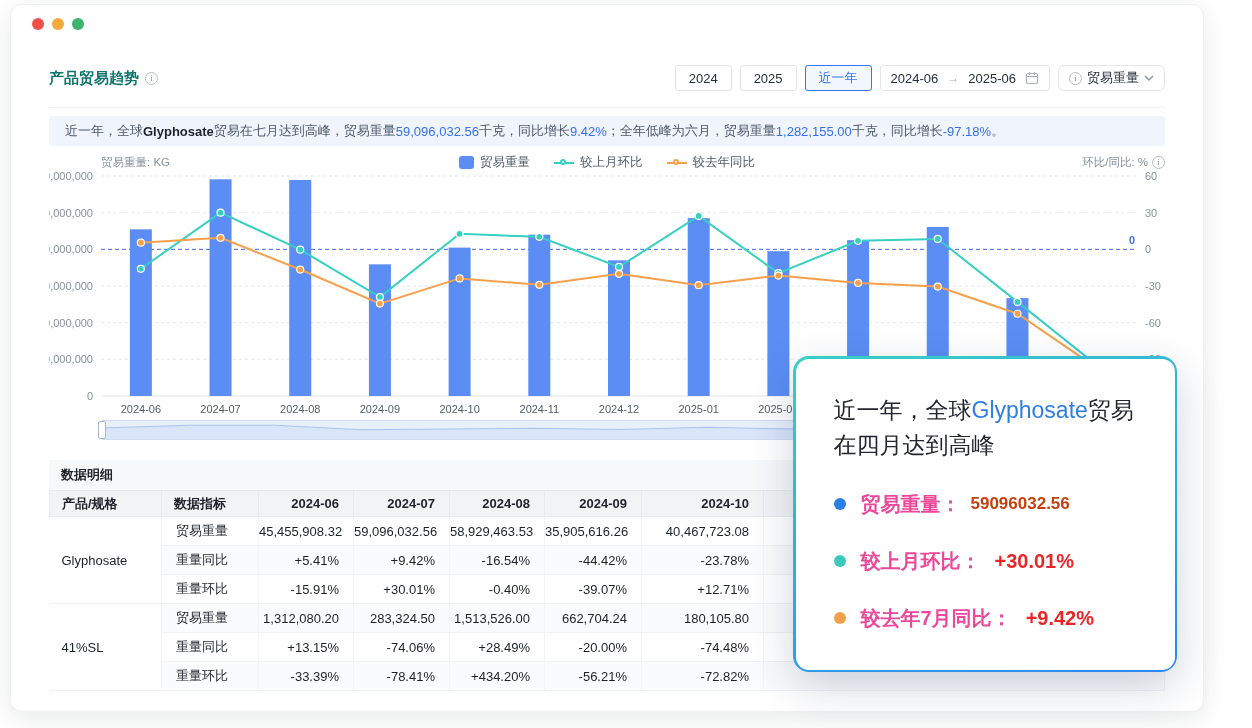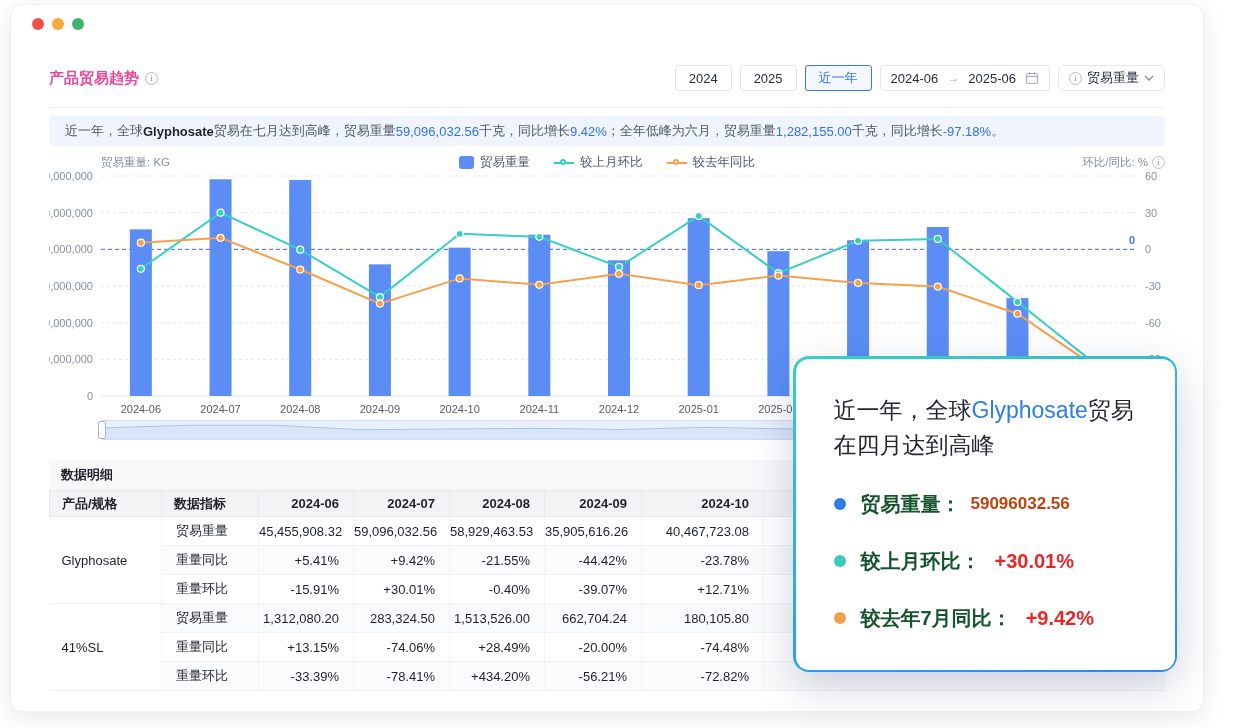--- a/index.html
+++ b/index.html
@@ -11,21 +11,21 @@
     box-shadow:0 6px 24px rgba(31,35,41,.10); }
 
   .titlebar { height:36px; padding:13px 0 0 21px; display:flex; gap:8px; }
   .tl-dot { width:12px; height:12px; border-radius:50%; }
 
   .content { padding:0 38px; }
 
   .panel-header { margin-top:24px; display:flex; justify-content:space-between;
     align-items:center; padding-bottom:16px; border-bottom:1px solid #F0F1F2; }
   .title-wrap { display:flex; align-items:center; gap:6px; }
-  .panel-title { font-size:15px; font-weight:700; color:#ec4899; }
+  .panel-title { font-size:15px; font-weight:700; color:#0f766e; }
   .info-i { width:13px; height:13px; border-radius:50%; border:1px solid #B7BCC5;
     color:#8A919F; font-size:9px; line-height:11px; text-align:center; display:inline-block;
     font-family:"Liberation Serif",serif; flex:0 0 auto; }
 
   .controls { display:flex; align-items:center; gap:8px; }
   .ctl-btn { height:26px; padding:0 13px; border:1px solid #E5E6EB; border-radius:3px;
     background:#fff; font-size:13px; color:#272E3B; cursor:pointer; }
   .ctl-btn.active { border-color:var(--accent_blue,#3B74EF); color:var(--accent_blue,#3B74EF);
     background:#F3F8FF; }
   .date-range { height:26px; border:1px solid #E5E6EB; border-radius:3px; background:#fff;
@@ -81,21 +81,21 @@
     border-radius:16px; padding:2.5px;
     background:linear-gradient(160deg,var(--teal,#31C8CE) 0%, #2E86F7 100%);
     box-shadow:0 14px 44px rgba(15,40,80,.20); }
   .popup-inner { width:100%; height:100%; background:#fff; border-radius:13px;
     padding:34px 36px 0 38px; }
   .popup-headline { font-size:23px; font-weight:400; color:#23262E; line-height:35px; }
   .popup-headline .blue { color:var(--popup_blue,#2B7FE4); }
   .popup-items { margin-top:28px; }
   .popup-item { display:flex; align-items:center; margin-bottom:30px; font-size:20px; }
   .p-dot { width:12px; height:12px; border-radius:50%; margin-right:15px; flex:0 0 auto; }
-  .p-label { color:#14532d; font-weight:600; }
+  .p-label { color:#ec4899; font-weight:600; }
   .p-val { margin-left:10px; font-weight:600; }
   .p-val.dark { color:#c2410c; font-size:17px; }
   .p-val.red { color:var(--popup_red,#E82626); margin-left:14px; }
 
   .chev { display:inline-block; }
 </style>
 </head>
 <body>
 
 <div class="window">
@@ -296,21 +296,21 @@
               <td class="num-cell">59,096,032.56</td>
               <td class="num-cell">58,929,463.53</td>
               <td class="num-cell">35,905,616.26</td>
               <td class="num-cell">40,467,723.08</td>
               <td></td>
             </tr>
             <tr class="alt">
               <td class="metric-cell">重量同比</td>
               <td class="num-cell pos">+5.41%</td>
               <td class="num-cell pos">+9.42%</td>
-              <td class="num-cell neg">-21.55%</td>
+              <td class="num-cell neg">-16.54%</td>
               <td class="num-cell neg">-44.42%</td>
               <td class="num-cell neg">-23.78%</td>
               <td></td>
             </tr>
             <tr>
               <td class="metric-cell">重量环比</td>
               <td class="num-cell neg">-15.91%</td>
               <td class="num-cell pos">+30.01%</td>
               <td class="num-cell neg">-0.40%</td>
               <td class="num-cell neg">-39.07%</td>

